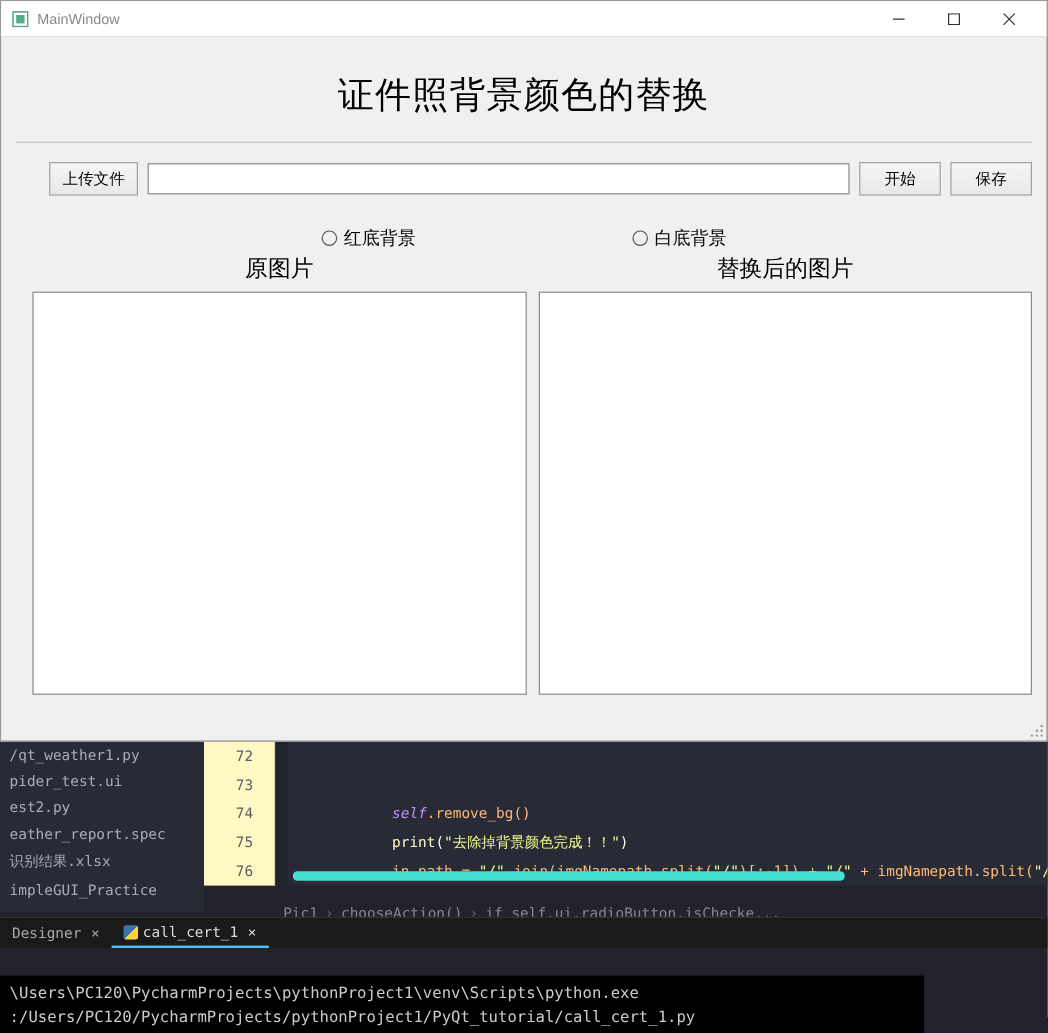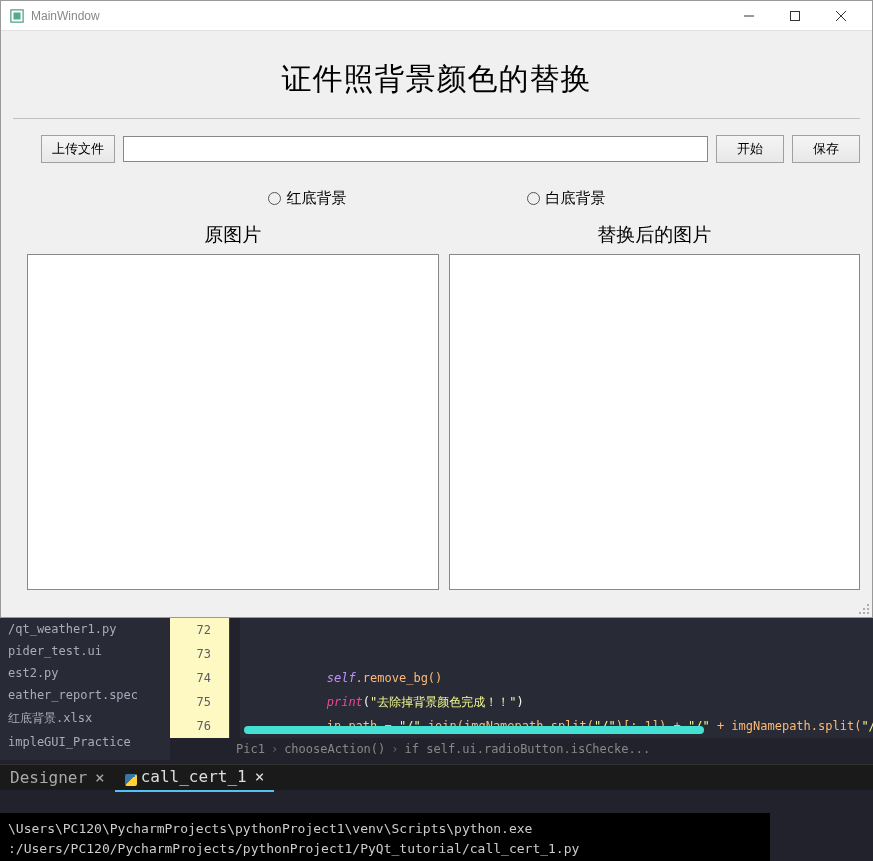--- a/index.html
+++ b/index.html
@@ -96,21 +96,21 @@
       padding: 0 6px;
       font-size: 13px;
       font-family: inherit;
     }
     
     .radio-row {
       display: flex;
       justify-content: center;
       gap: 180px;
       font-size: 15px;
-      margin-bottom: 14px;
+      margin-bottom: 3px;
     }
     .radio-item {
       display: flex;
       align-items: center;
       gap: 6px;
       cursor: pointer;
     }
     .radio-dot {
       width: 13px; height: 13px;
       border: 1px solid #555;
@@ -183,56 +183,56 @@
     }
     .ide-code {
       position: absolute;
       left: 240px; top: 0;
       width: 633px; height: 120px;
       background: #282a36;
       line-height: 24px;
       white-space: pre;
       overflow: hidden;
     }
-    .c-keyword { color: #ec4899; font-style: italic; }
+    .c-keyword { color: #fef9c3; }
     .c-string { color: #f1fa8c; }
     .c-punct { color: #f8f8f2; }
     .c-var { color: #fdba74; }
     .c-self { color: #bd93f9; font-style: italic; }
     
     .ide-hscroll {
       position: absolute;
       left: 244px; top: 108px;
       width: 460px; height: 8px;
       background: #44e0d4;
       border-radius: 4px;
     }
     .ide-breadcrumb {
       position: absolute;
-      left: 236px; top: 124px;
+      left: 236px; top: 136px;
       font-size: 12px;
       color: #888;
     }
     .ide-breadcrumb .chev { color: #666; margin: 0 6px; }
     
     .ide-tabs {
       position: absolute;
       left: 0; top: 146px;
       width: 873px; height: 26px;
       background: #1a1a1a;
       display: flex;
       align-items: center;
       border-top: 1px solid #333;
     }
     .ide-tab {
       padding: 4px 10px;
       color: #aaa;
-      font-size: 16px;
-      display: flex;
-      align-items: flex-end;
+      font-size: 12px;
+      display: flex;
+      align-items: center;
       gap: 4px;
     }
     .ide-tab.active {
       border-bottom: 2px solid #4fc3f7;
       color: #ddd;
     }
     .py-icon {
       width: 12px; height: 12px;
       background: linear-gradient(135deg, #3776ab 50%, #ffd43b 50%);
       border-radius: 2px;
@@ -254,21 +254,21 @@
   </style>
 </head>
 <body>
 
 <div class="ide-bg">
   <div class="ide-left">
     <div class="ide-file">/qt_weather1.py</div>
     <div class="ide-file">pider_test.ui</div>
     <div class="ide-file">est2.py</div>
     <div class="ide-file">eather_report.spec</div>
-    <div class="ide-file">红底背景.xlsx</div>
+    <div class="ide-file">识别结果.xlsx</div>
     <div class="ide-file">impleGUI_Practice</div>
   </div>
   <div class="ide-gutter">
     <div>72</div>
     <div>73</div>
     <div>74</div>
     <div>75</div>
     <div>76</div>
   </div>
   <div class="ide-code">

